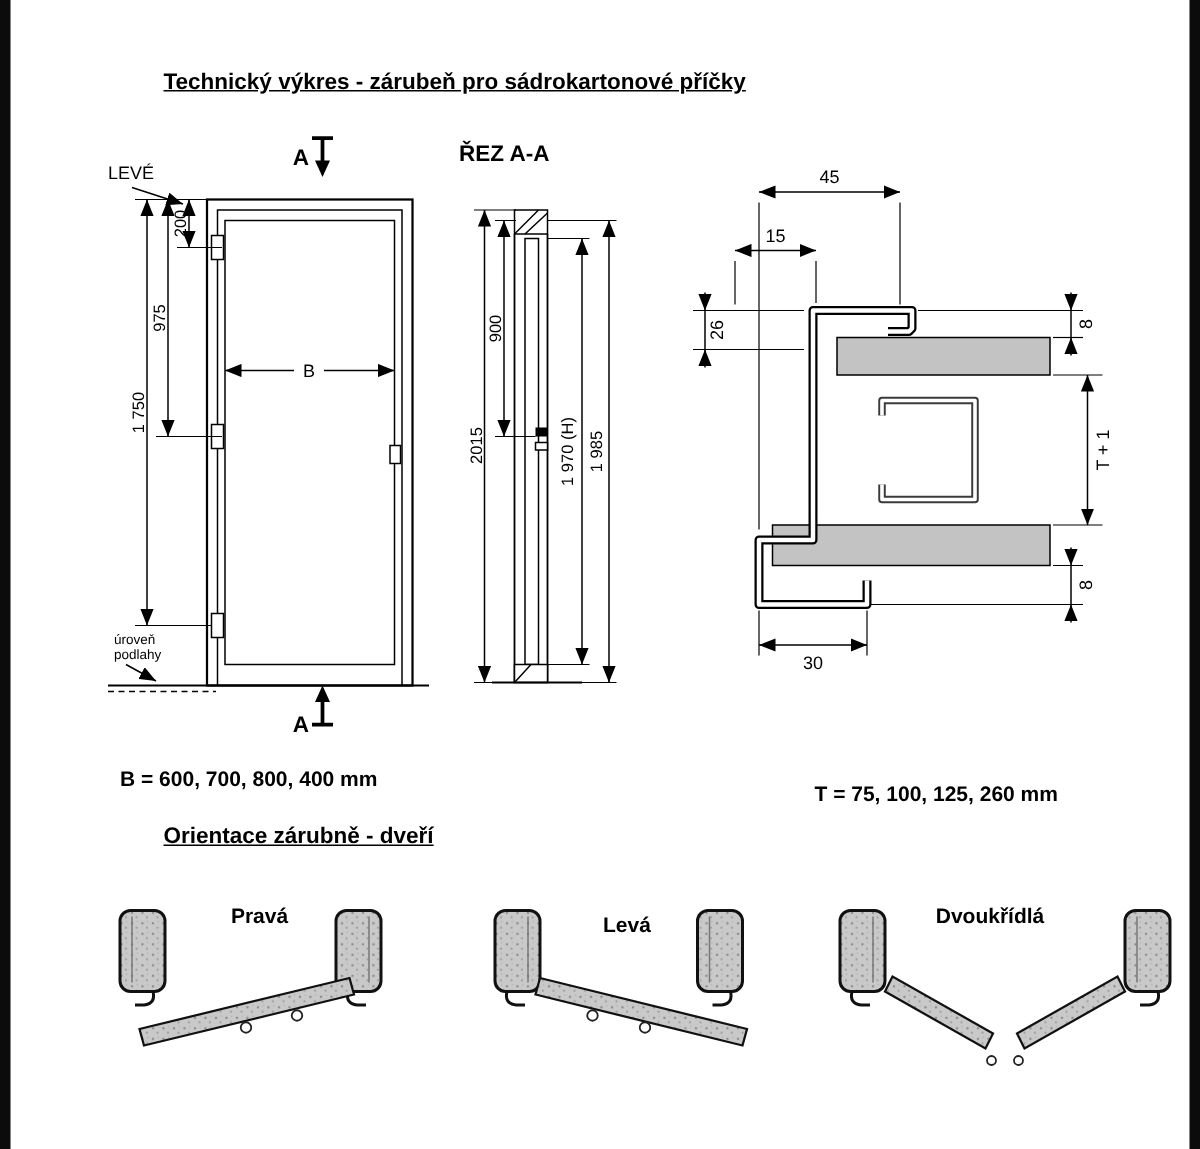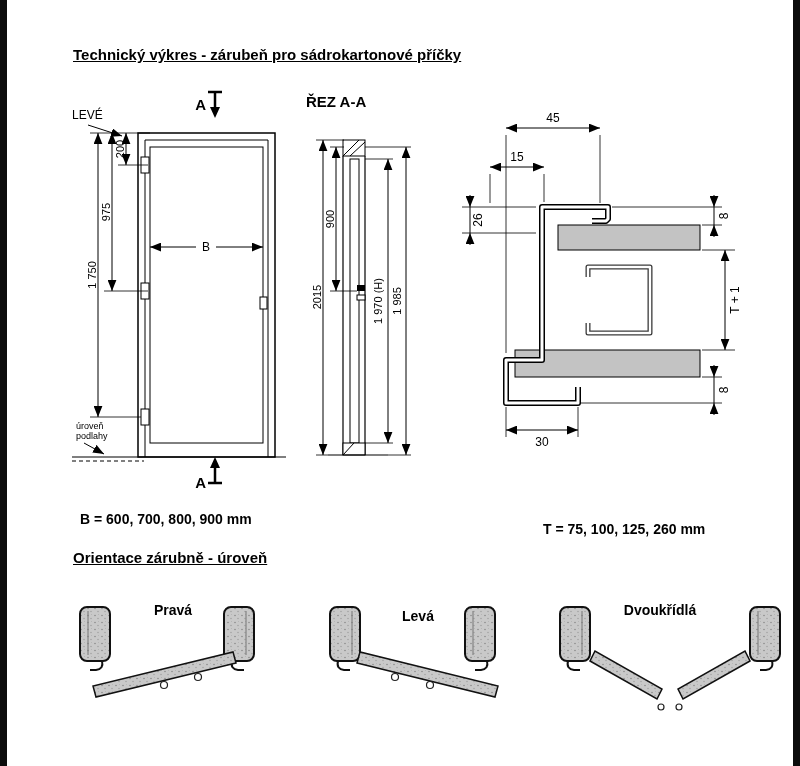--- a/index.html
+++ b/index.html
@@ -1,19 +1,19 @@
 <!DOCTYPE html>
 <html><head>
 <meta charset="utf-8">
 <style>
   * { margin:0; padding:0; box-sizing:border-box; }
   html,body { width:800px; height:766px; background:#ffffff; position:relative;
               font-family:"Liberation Sans", sans-serif; overflow:hidden; color:#000; }
   .abs { position:absolute; }
-  .heading { font-weight:bold; font-size:15px; text-decoration:underline; white-space:nowrap; }
+  .heading { font-weight:bold; font-size:15px; text-decoration:underline; white-space:nowrap;margin-left:36px; }
   .note { font-weight:bold; font-size:14px; white-space:nowrap; }
   svg text { font-family:"Liberation Sans", sans-serif; fill:#000; }
   .dim { font-size:11px; }
   .lbl { font-size:12px; }
   .big { font-size:15px; font-weight:bold; }
   .small { font-size:9px; }
   .diaglbl { font-size:14px; font-weight:bold; }
   .edge { background:#0c0c0c; }
 </style>
 </head>
@@ -191,23 +191,23 @@
 
   <text x="113" y="27" text-anchor="middle" class="lbl">45</text>
   <text x="77" y="66" text-anchor="middle" class="lbl">15</text>
   <text transform="rotate(-90 42 125)" x="42" y="125" text-anchor="middle" class="lbl">26</text>
   <text transform="rotate(-90 288 121)" x="288" y="121" text-anchor="middle" class="lbl">8</text>
   <text transform="rotate(-90 299 205)" x="299" y="205" text-anchor="middle" class="lbl">T + 1</text>
   <text transform="rotate(-90 288 295)" x="288" y="295" text-anchor="middle" class="lbl">8</text>
   <text x="102" y="351" text-anchor="middle" class="lbl">30</text>
 </svg>
 
-<div class="abs note" style="left:80px;top:511px">B = 600, 700, 800, 900 mm</div>
+<div class="abs note" style="left:80px;top:511px">B = 600, 700, 800, 400 mm</div>
 <div class="abs note" style="left:543px;top:521px">T = 75, 100, 125, 260 mm</div>
-<div class="abs heading" style="left:73px;top:549px">Orientace zárubně - úroveň</div>
+<div class="abs heading" style="left:73px;top:549px">Orientace zárubně - dveří</div>
 
 <svg class="abs" style="left:58px;top:585px" width="230" height="150" viewBox="0 0 230 150">
   <defs>
     <pattern id="spk1" width="7" height="7" patternUnits="userSpaceOnUse">
       <rect width="7" height="7" fill="#c9c9c9"></rect>
       <circle cx="2" cy="2.5" r="0.8" fill="#8a8a8a"></circle>
       <circle cx="5" cy="5.5" r="0.7" fill="#9a9a9a"></circle>
       <circle cx="5.5" cy="1.5" r="0.5" fill="#b0b0b0"></circle>
     </pattern>
   </defs>

